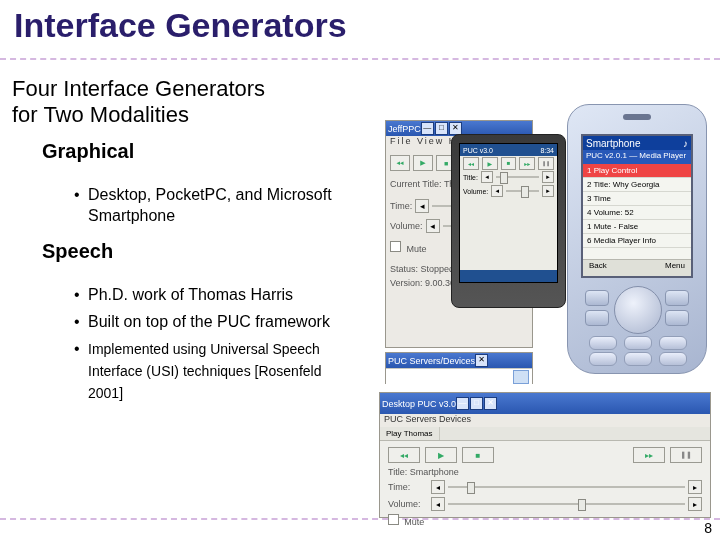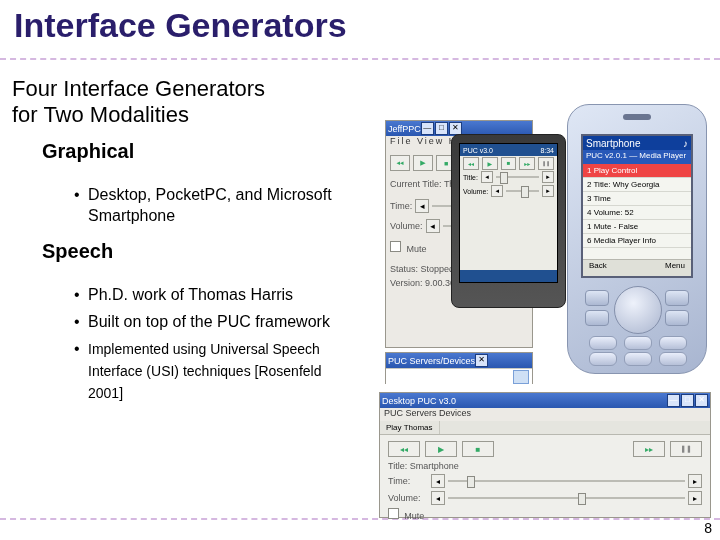--- a/index.html
+++ b/index.html
@@ -229,21 +229,21 @@
       <div class="sidebtn" style="right:18px;top:206px"></div>
       <div class="key" style="left:22px;top:232px"></div>
       <div class="key" style="left:57px;top:232px"></div>
       <div class="key" style="left:92px;top:232px"></div>
       <div class="key" style="left:22px;top:248px"></div>
       <div class="key" style="left:57px;top:248px"></div>
       <div class="key" style="left:92px;top:248px"></div>
     </div>
 
     <div class="win2" style="left:-6px;top:270px;width:330px;height:124px">
-      <div class="tb" style="height:15px;background:linear-gradient(#4a78d0,#2a57b0);color:#fff;display:flex;align-items:center;padding:0 2px;justify-content:space-between;font-size:9px">
+      <div class="tb" style="height:21px;background:linear-gradient(#4a78d0,#2a57b0);color:#fff;display:flex;align-items:center;padding:0 2px;justify-content:flex-start;font-size:9px">
         <span>Desktop PUC v3.0</span>
         <span class="btns" style="display:flex;gap:1px">
           <span class="b" style="width:11px;height:11px;background:#d8e4fa;border:1px solid #1c3d80;font-size:8px;line-height:9px;text-align:center">—</span>
           <span class="b" style="width:11px;height:11px;background:#d8e4fa;border:1px solid #1c3d80;font-size:8px;line-height:9px;text-align:center">□</span>
           <span class="b" style="width:11px;height:11px;background:#d8e4fa;border:1px solid #1c3d80;font-size:8px;line-height:9px;text-align:center">✕</span>
         </span>
       </div>
       <div class="men" style="height:13px;background:#eceae5;padding-left:4px;font-size:9px;color:#333">PUC  Servers  Devices</div>
       <div class="tabbar">
         <span class="tab">Play Thomas</span>

